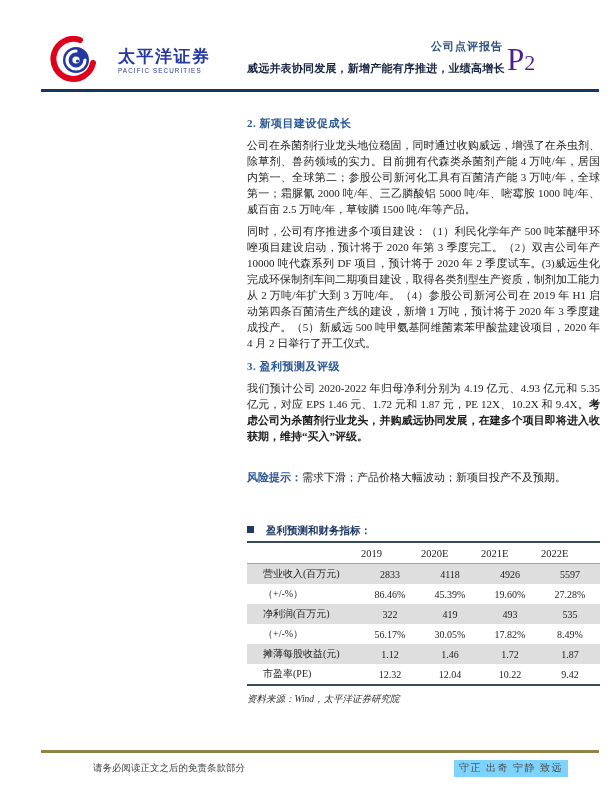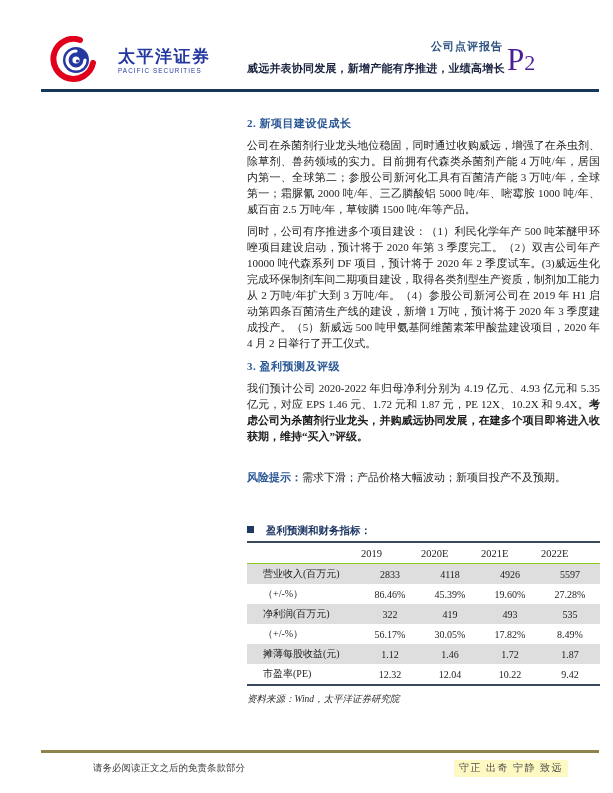--- a/index.html
+++ b/index.html
@@ -46,21 +46,21 @@
                  border-bottom:1px solid #84cc16; font-family:"Liberation Serif",serif; }
   table.fin td { height:18px; font-size:10px; }
   td.rowlabel { text-align:left; padding-left:16px; font-size:9.5px; width:32%; }
   td.num { text-align:center; width:17%; font-family:"Liberation Serif",serif; }
   tr.shaded td { background:#DEDEDE; }
   .source-note { font-style:italic; font-size:9.5px; color:#2b2b2b; margin-top:7px; }
   
   .footer-rule { position:absolute; left:41px; top:750px; width:558px; height:3px; background:#8E8348; }
   .disclaimer { position:absolute; left:57px; top:762px; font-size:9.5px; color:#3c3c3c;margin-left:36px; }
   .motto { position:absolute; left:454px; top:760px; font-size:10px; color:#4a4a4a;
-           background:#fef9c3; padding:1px 5px 2px 5px; letter-spacing:1.5px; white-space:nowrap; }
+           background:#7dd3fc; padding:1px 5px 2px 5px; letter-spacing:1.5px; white-space:nowrap; }
 </style>
 </head>
 <body>
 
 <div class="page">
 
   <div class="logo">
     <span>
       <svg width="46" height="46" viewBox="0 0 46 46">
         <path d="M 30 4 A 20 20 0 1 0 43 27" fill="none" stroke="#E0001B" stroke-width="6" stroke-linecap="round"></path>

